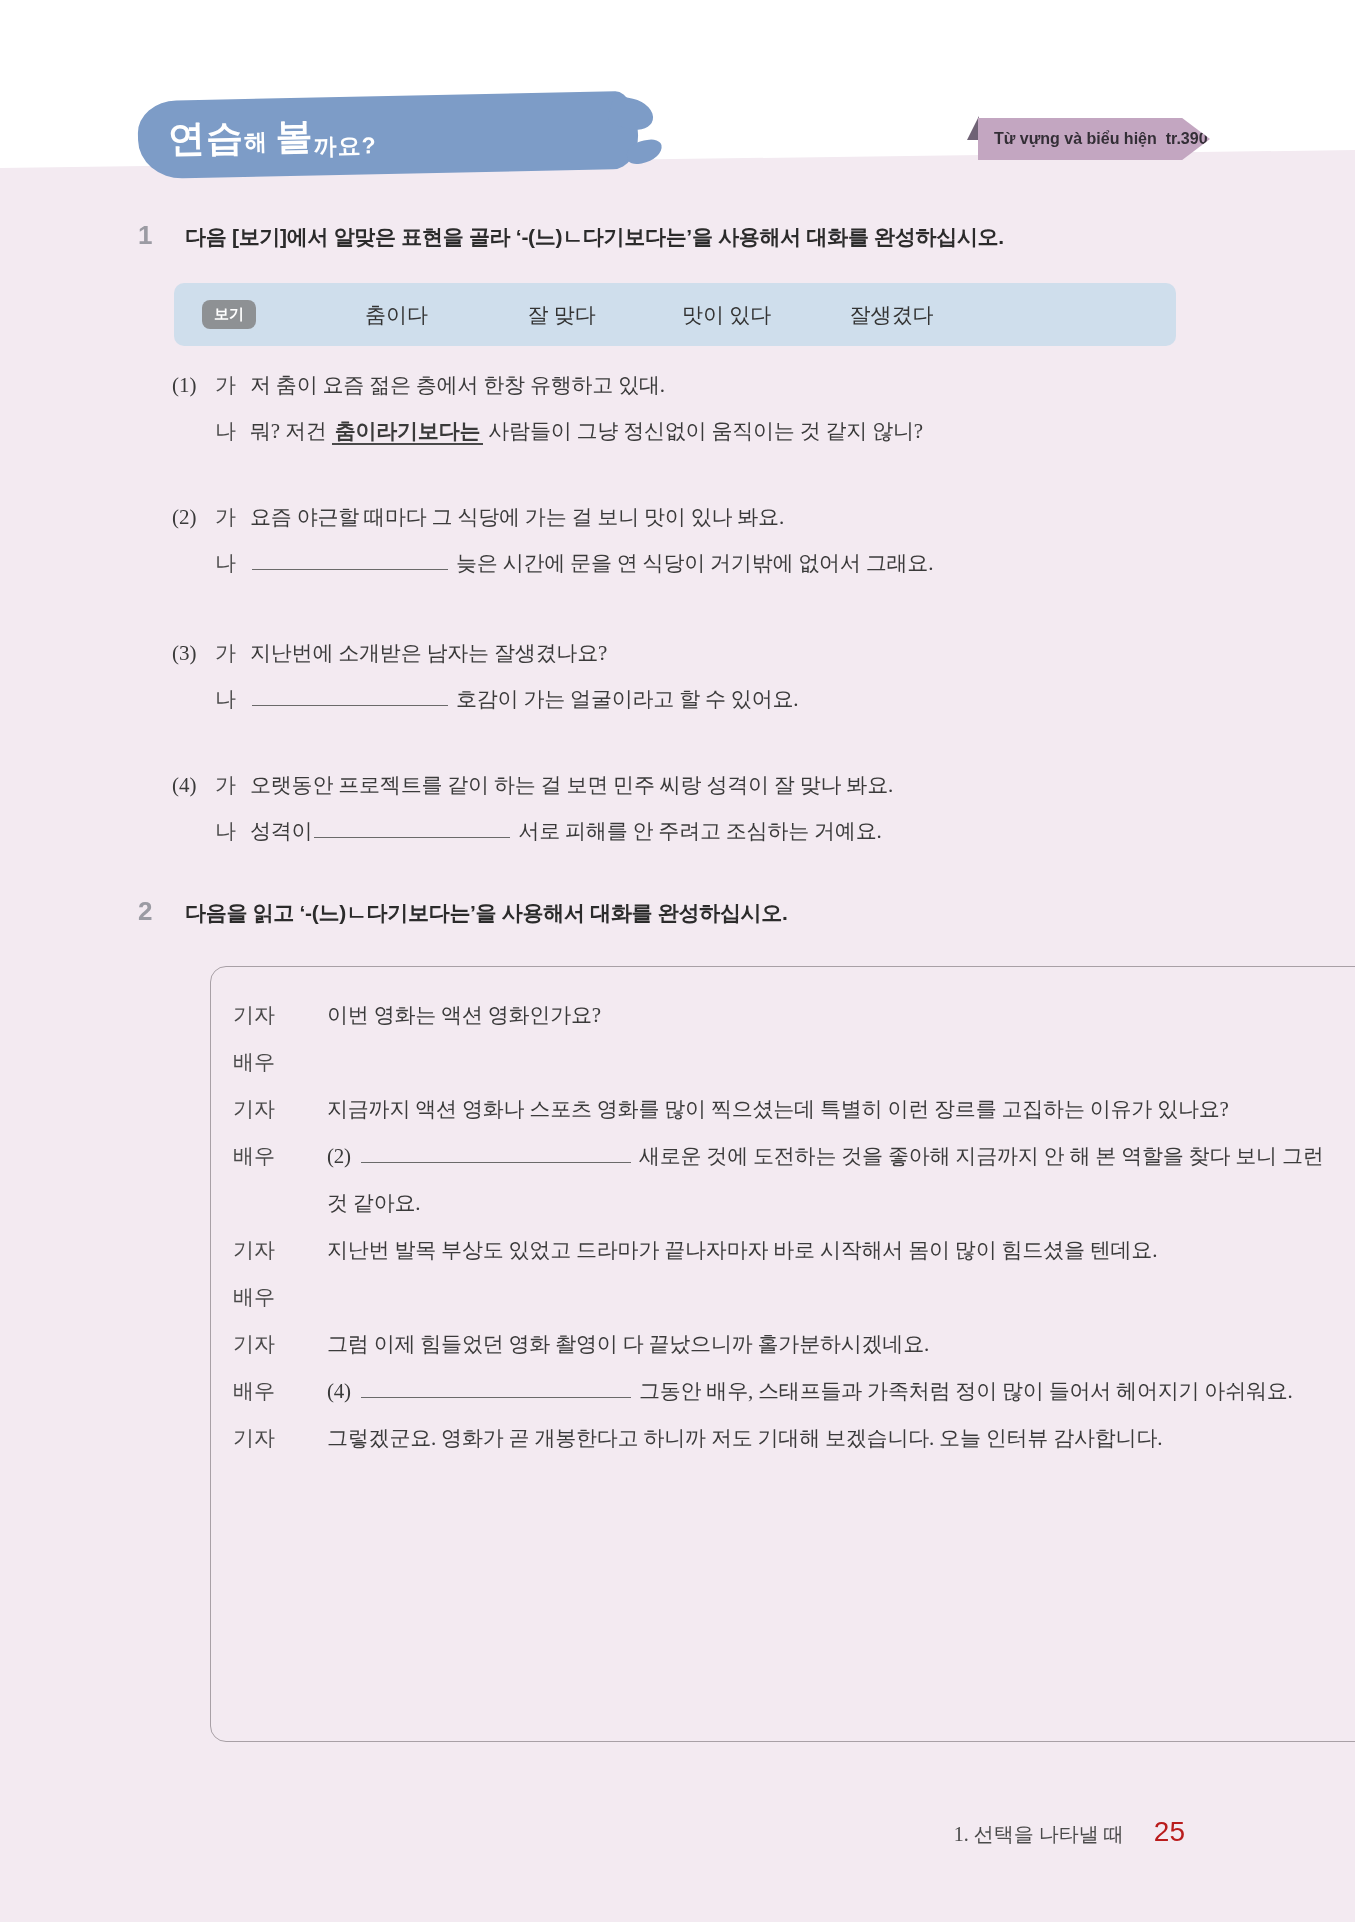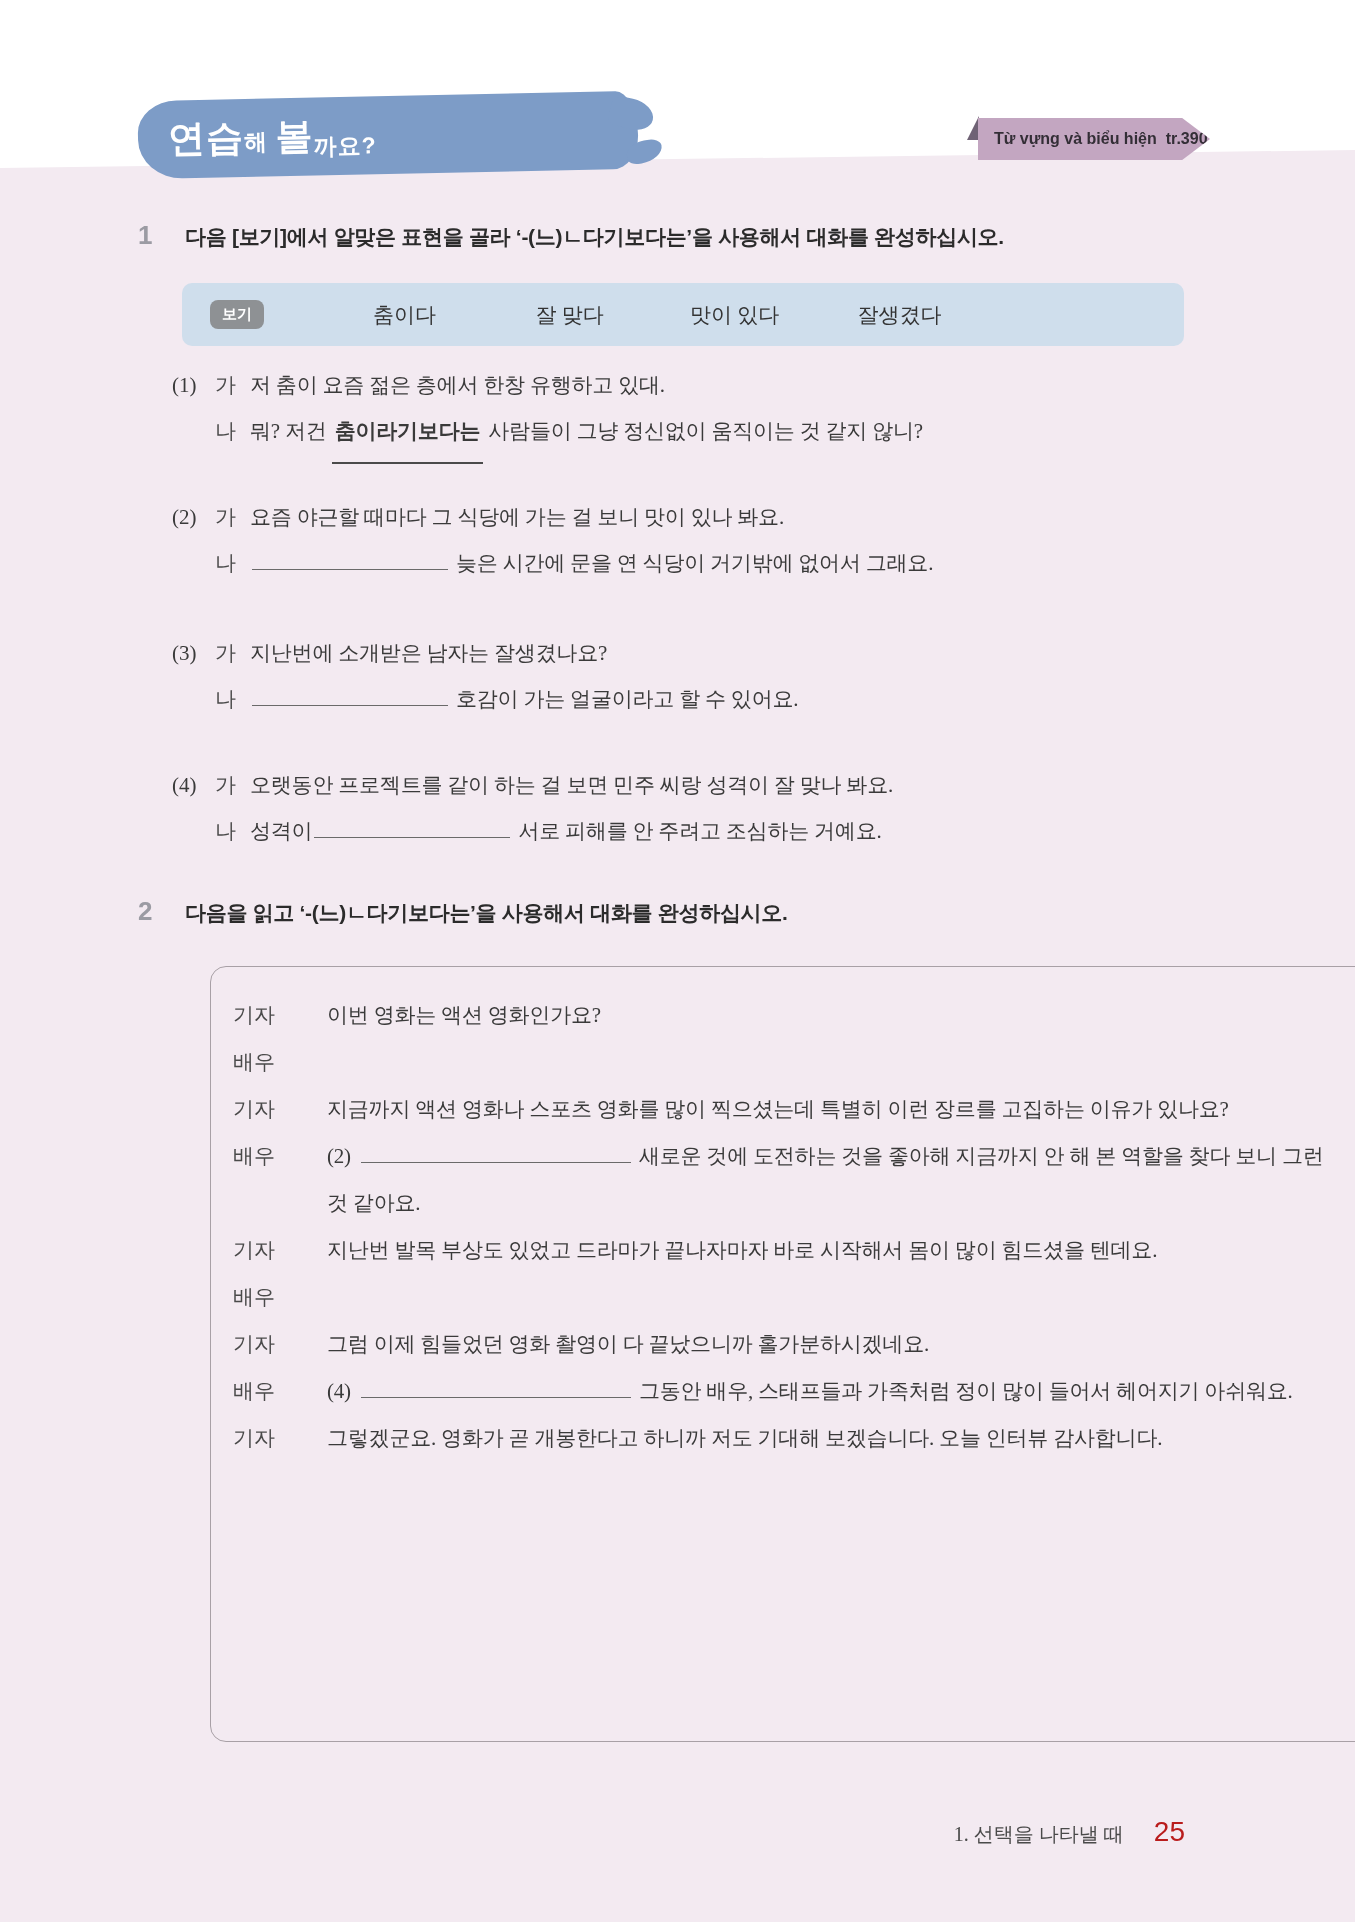--- a/index.html
+++ b/index.html
@@ -52,43 +52,43 @@
   }
   
   .ex-head{
     position:absolute; left:138px; display:flex; align-items:baseline;
     font-family:"Liberation Sans", sans-serif; font-weight:700;
   }
   .ex-num{font-size:26px; color:#9b9ba3; width:47px; flex:none;}
   .ex-instr{font-size:21px; color:#2b2b2b; letter-spacing:-0.3px;}
   
   .bogi-box{
-    position:absolute; left:182px; top:283px; width:1002px; height:63px;
+    position:absolute; left:174px; top:283px; width:1002px; height:63px;
     background:#cfdeec; border-radius:10px;
     display:flex; align-items:center;
   }
   .bogi-badge{
     margin-left:28px; flex:none;
     background:#8e9194; color:#fff; border-radius:8px;
     font-family:"Liberation Sans", sans-serif; font-weight:700; font-size:15px;
     padding:5px 12px;
   }
   .bogi-options{
     display:flex; width:660px; margin-left:58px;
   }
   .bogi-opt{flex:1; text-align:center; font-size:21px; color:#333;}
   
   .q-item{position:absolute; left:172px; width:1010px;}
   .q-line{display:flex; line-height:46px; font-size:21px;}
   .q-num{width:43px; flex:none; color:#3a3a3a;}
   .q-sp{width:35px; flex:none; color:#4a4a4a;}
   .q-text{flex:1; letter-spacing:-0.2px;}
   .answer{
-    font-family:Liberation Mono, monospace; font-weight:700;
-    border-bottom:2px solid #4a4a4a; padding:0 3px 18px;
+    font-family:Liberation Sans, sans-serif; font-weight:700;
+    border-bottom:2px solid #4a4a4a; padding:0 3px 1px;
   }
   .blank{
     display:inline-block; vertical-align:baseline;
     border-bottom:1px solid #6a6a6a; height:1.1em;
     margin:0 8px 0 2px;
   }
   .blank.w1{width:196px;}
   .blank.w2{width:270px;}
   
   .dialog-box{

